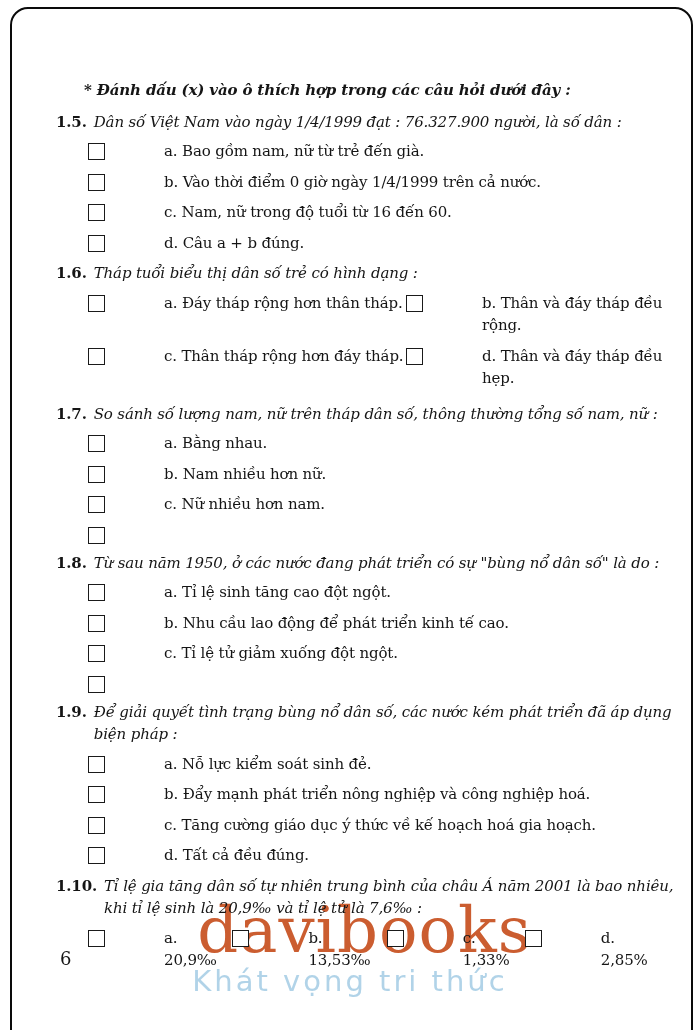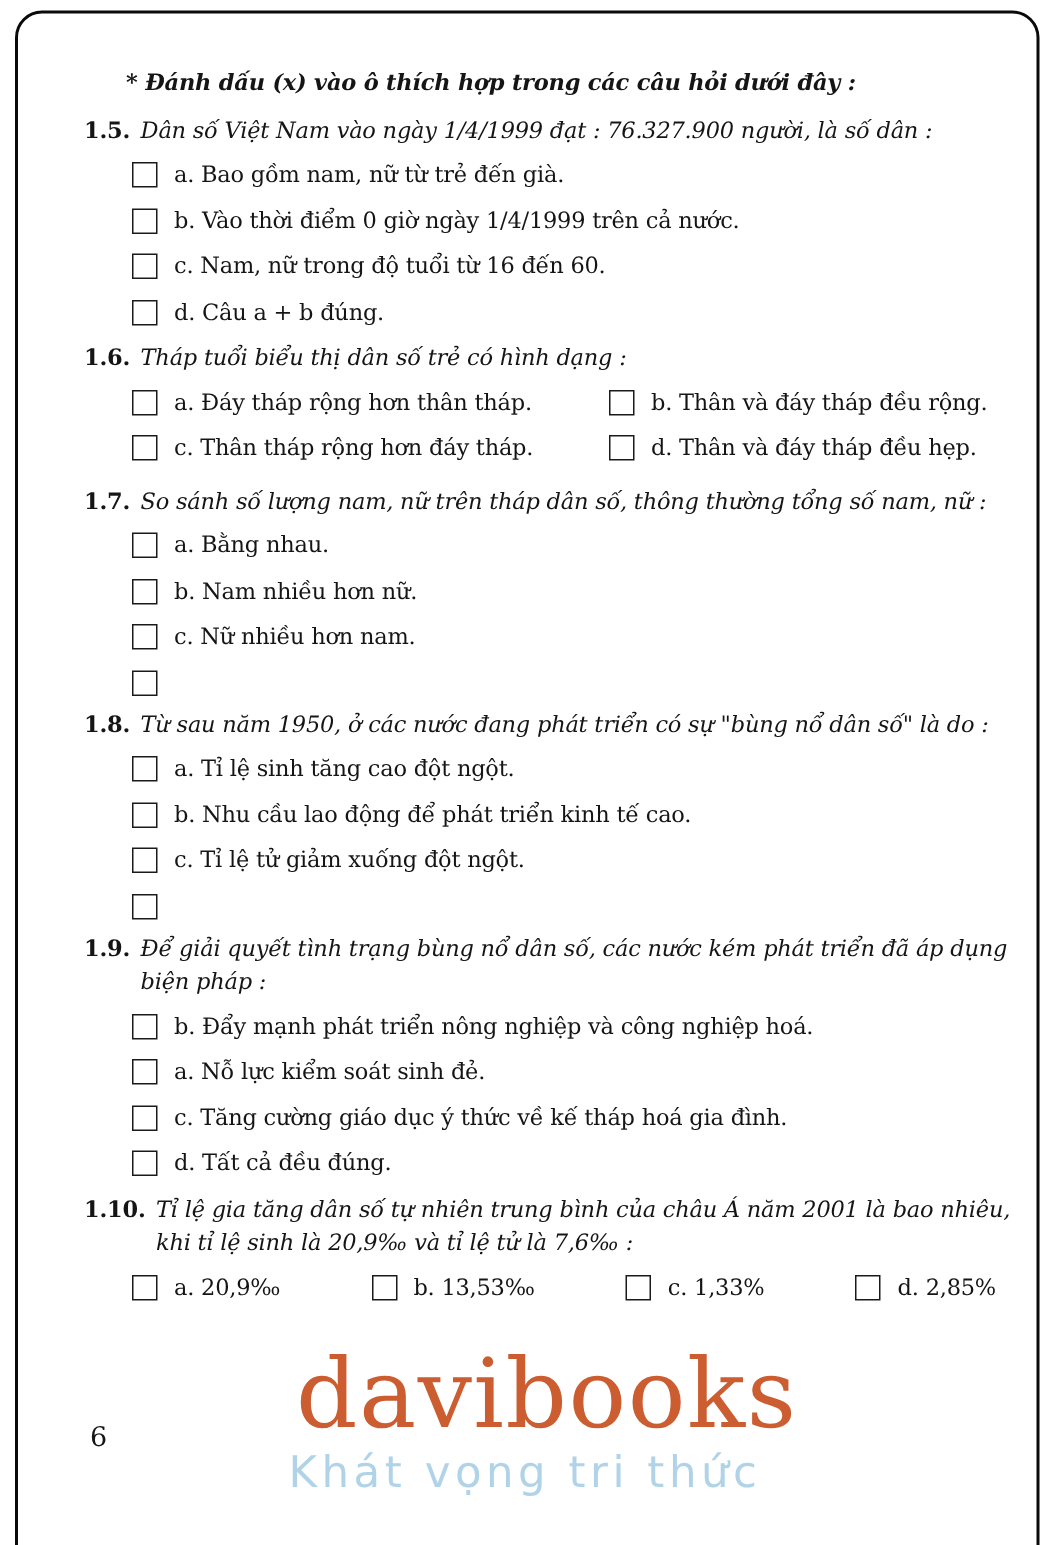--- a/index.html
+++ b/index.html
@@ -15,21 +15,21 @@
   .scan-frame{
     position:absolute;
     left:10px;right:7px;top:7px;bottom:-40px;
     border:2.5px solid #0a0a0a;
     border-radius:18px 18px 0 0;
     pointer-events:none;
   }
   .content{
     position:relative;
     z-index:2;
-    padding:44px 26px 0 56px;
+    padding:79px 26px 0 56px;
     font-size:15px;
     line-height:1.5;
   }
   .instruction{
     font-weight:bold;
     font-style:italic;
     margin-left:28px;
     margin-bottom:9px;
     font-size:15px;
   }
@@ -40,20 +40,21 @@
     font-weight:bold;
     margin-right:7px;
     white-space:nowrap;
   }
   .q-text{font-style:italic;}
   .options{margin-left:32px;}
   .option{
     display:flex;
     align-items:flex-start;
     margin-bottom:8px;
+    gap:48px;
   }
   .checkbox{
     flex:0 0 auto;
     width:15px;height:15px;
     border:1.6px solid #1a1a1a;
     background:#fff;
     margin-right:11px;
     margin-top:3px;
     display:inline-block;
   }
@@ -210,29 +211,29 @@
   </div>
 
   <div class="question">
     <div class="q-head">
       <span class="q-num">1.9.</span>
       <span class="q-text">Để giải quyết tình trạng bùng nổ dân số, các nước kém phát triển đã áp dụng biện pháp :</span>
     </div>
     <div class="options">
       <div class="option">
         <span class="checkbox"></span>
+        <span class="opt-label">a. Nỗ lực kiểm soát sinh đẻ.</span>
+      </div>
+      <div class="option">
+        <span class="checkbox"></span>
         <span class="opt-label">b. Đẩy mạnh phát triển nông nghiệp và công nghiệp hoá.</span>
       </div>
       <div class="option">
         <span class="checkbox"></span>
-        <span class="opt-label">a. Nỗ lực kiểm soát sinh đẻ.</span>
-      </div>
-      <div class="option">
-        <span class="checkbox"></span>
-        <span class="opt-label">c. Tăng cường giáo dục ý thức về kế tháp hoá gia đình.</span>
+        <span class="opt-label">c. Tăng cường giáo dục ý thức về kế hoạch hoá gia hoạch.</span>
       </div>
       <div class="option">
         <span class="checkbox"></span>
         <span class="opt-label">d. Tất cả đều đúng.</span>
       </div>
     </div>
   </div>
 
   <div class="question">
     <div class="q-head">

